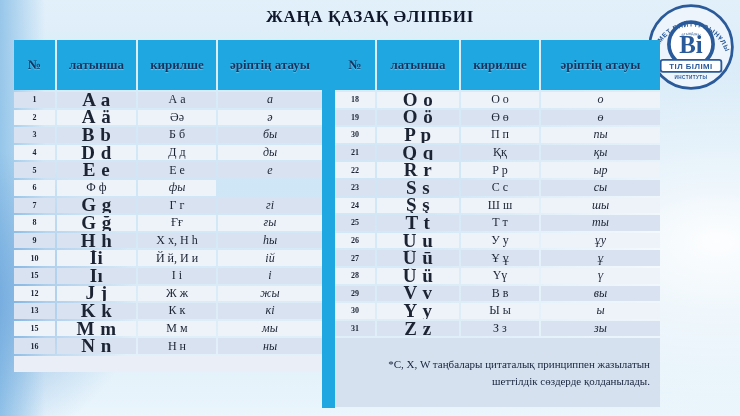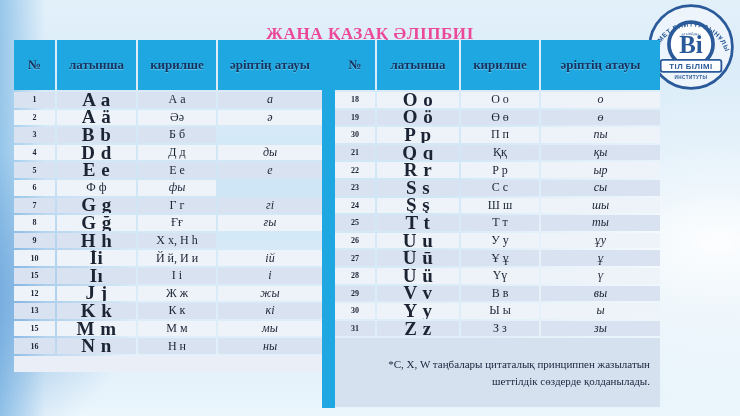--- a/index.html
+++ b/index.html
@@ -6,22 +6,22 @@
   body {
     width:740px; height:416px; overflow:hidden; position:relative;
     font-family:"Liberation Serif", serif;
     background:
       radial-gradient(ellipse 420px 250px at 97% 58%, rgba(255,255,255,0.95), rgba(255,255,255,0) 70%),
       radial-gradient(ellipse 260px 220px at -6% 72%, rgba(96,156,216,0.75), rgba(96,156,216,0) 70%),
       linear-gradient(90deg, rgba(143,194,232,0.9) 0px, rgba(143,194,232,0) 45px),
       linear-gradient(180deg, #e2f0fa 0%, #cfe6f6 45%, #dcedf8 75%, #eaf5fc 100%);
   }
   .title {
-    position:absolute; top:24px; left:0; width:740px; text-align:center;
-    font-size:17px; font-weight:bold; color:#ec4899; letter-spacing:0.6px;
+    position:absolute; top:7px; left:0; width:740px; text-align:center;
+    font-size:17px; font-weight:bold; color:#0f172a; letter-spacing:0.6px;
   }
   .logo { position:absolute; top:1px; right:3px; width:92px; height:92px; }
 
   .divider { position:absolute; left:322px; top:40px; width:13px; height:368px;
     background:var(--header-bg); }
 
   .table { position:absolute; top:40px; display:flex; flex-direction:column; }
   #left-table  { left:14px;  width:308px; }
   #right-table { left:335px; width:325px; }
 
@@ -97,20 +97,21 @@
       <div class="trow">
         <div class="cell cell-number">2</div>
         <div class="cell cell-latin">Ä ä</div>
         <div class="cell cell-cyrillic">Әә</div>
         <div class="cell cell-name">ә</div>
       </div>
       <div class="trow">
         <div class="cell cell-number">3</div>
         <div class="cell cell-latin">B b</div>
         <div class="cell cell-cyrillic">Б б</div>
+        <div class="cell cell-name">бы</div>
       </div>
       <div class="trow">
         <div class="cell cell-number">4</div>
         <div class="cell cell-latin">D d</div>
         <div class="cell cell-cyrillic">Д д</div>
         <div class="cell cell-name">ды</div>
       </div>
       <div class="trow">
         <div class="cell cell-number">5</div>
         <div class="cell cell-latin">E e</div>
@@ -131,20 +132,21 @@
       <div class="trow">
         <div class="cell cell-number">8</div>
         <div class="cell cell-latin">Ğ ğ</div>
         <div class="cell cell-cyrillic">Ғғ</div>
         <div class="cell cell-name">ғы</div>
       </div>
       <div class="trow">
         <div class="cell cell-number">9</div>
         <div class="cell cell-latin">H h</div>
         <div class="cell cell-cyrillic">Х х, Н h</div>
+        <div class="cell cell-name">һы</div>
       </div>
       <div class="trow">
         <div class="cell cell-number">10</div>
         <div class="cell cell-latin">İi</div>
         <div class="cell cell-cyrillic">Й й, И и</div>
         <div class="cell cell-name">ій</div>
       </div>
       <div class="trow">
         <div class="cell cell-number">15</div>
         <div class="cell cell-latin">Iı</div>

